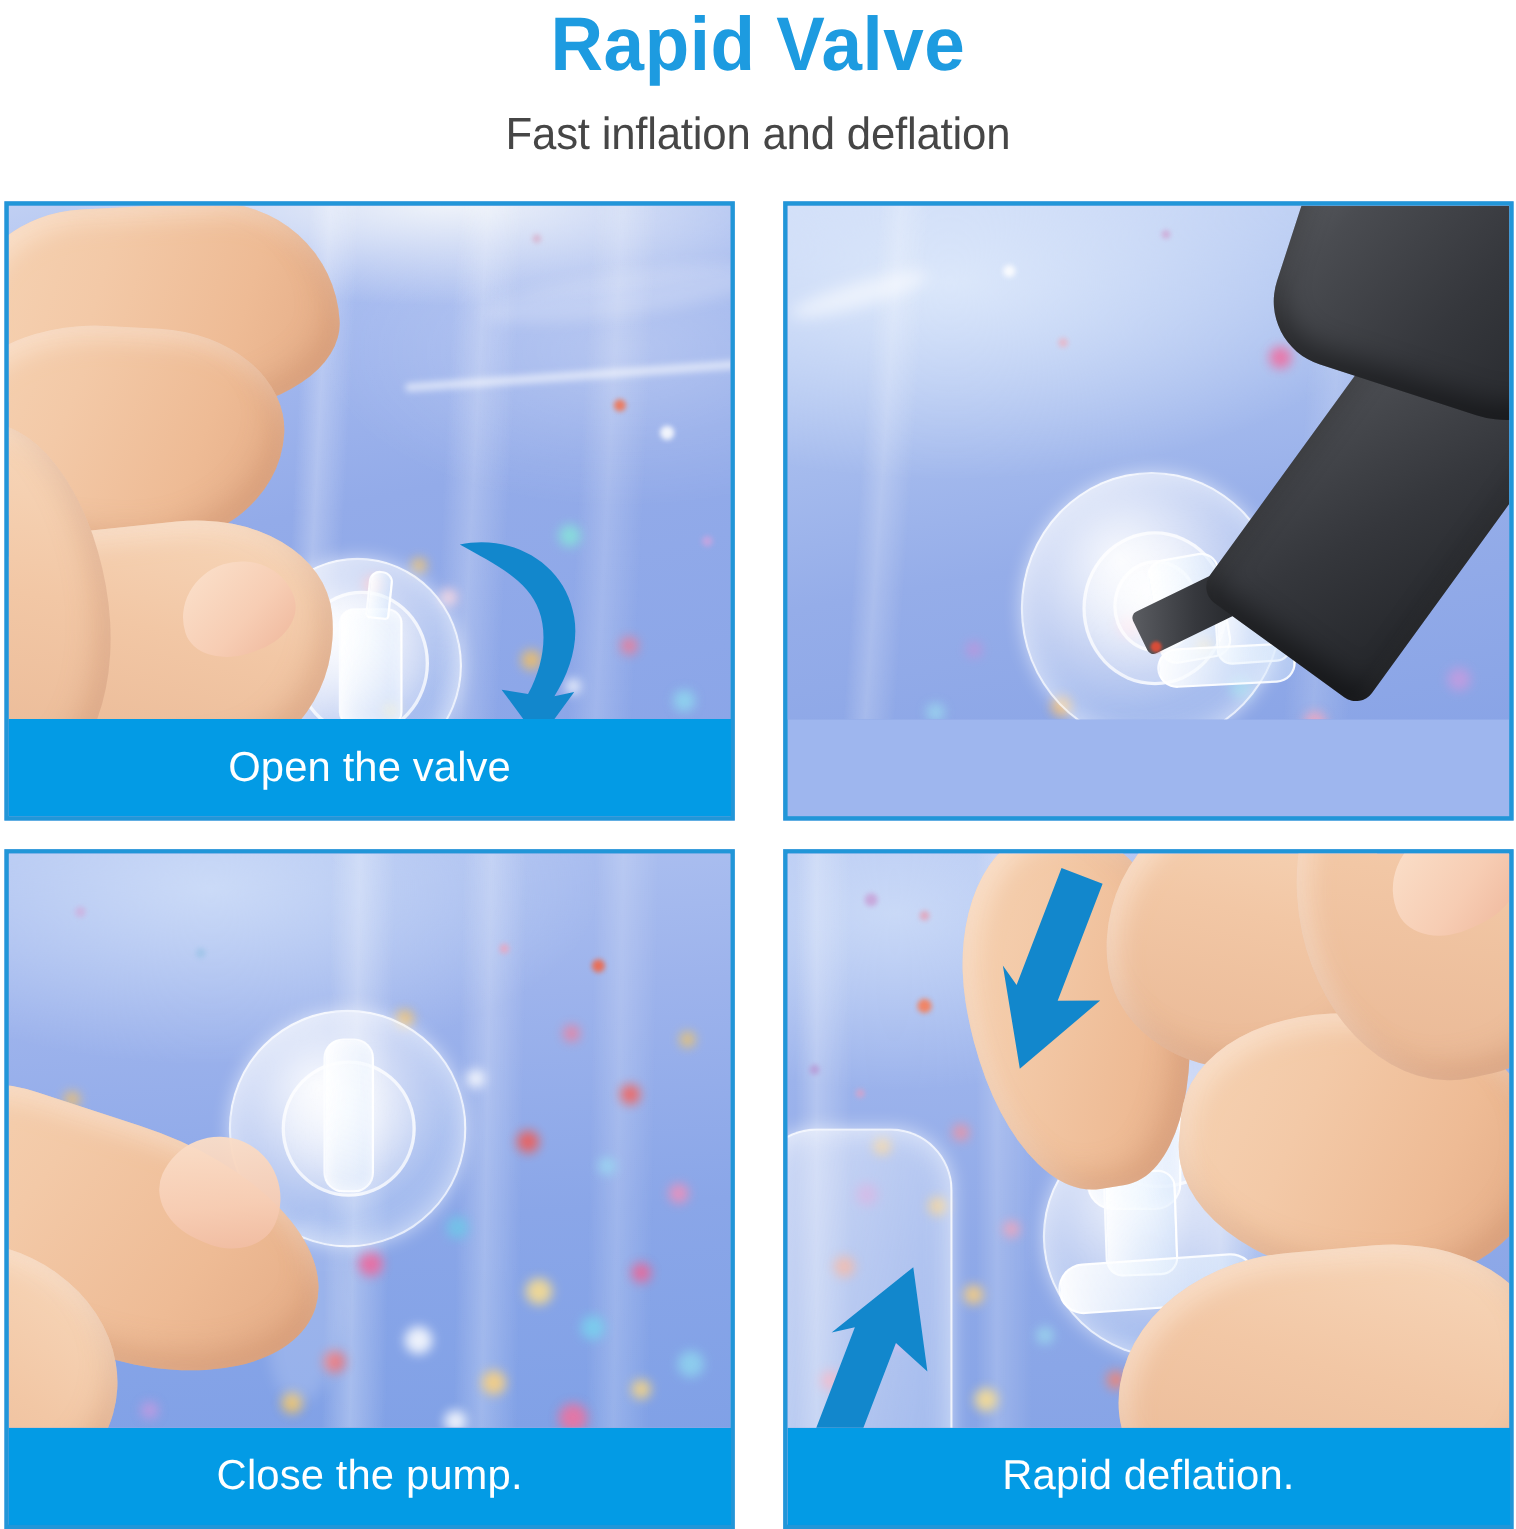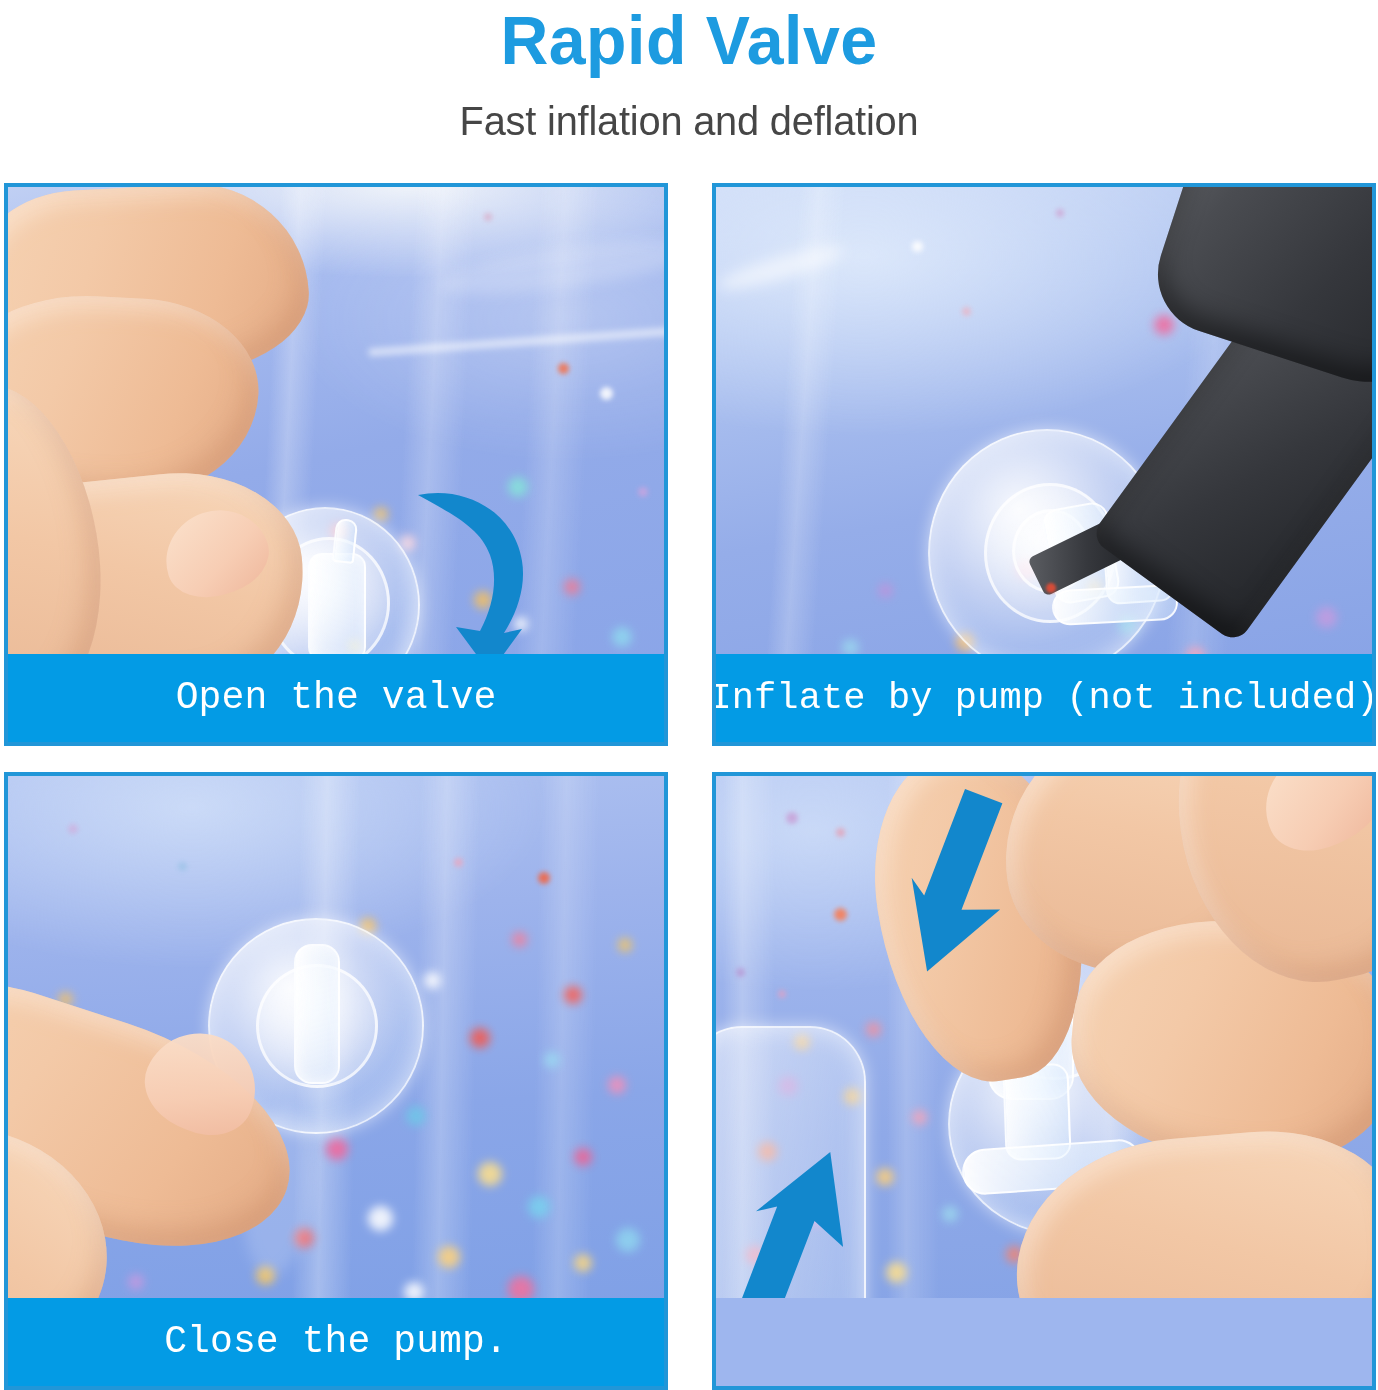--- a/index.html
+++ b/index.html
@@ -53,21 +53,21 @@
     position: absolute;
     top: 183px; left: 4px;
     width: 1370px;
     height: 1207px;
     display: grid;
     grid-template-columns: 686px 686px;
     grid-template-rows: 589px 618px;
     column-gap: 0px;
     row-gap: 0px;
   }
-  .cellwrap { position: relative; font-family: Liberation Mono, monospace; }
+  .cellwrap { position: relative; }
   .cellwrap.c0 { padding: 0 22px 26px 0; }
   .cellwrap.c1 { padding: 0 0 26px 22px; }
   .cellwrap.c2 { padding: 0 22px 0 0; }
   .cellwrap.c3 { padding: 0 0 0 22px; }
 
   .panel {
     position: relative;
     width: 100%;
     height: 100%;
     border: 4px solid #2196D8;
@@ -335,21 +335,20 @@
           <div class="nozzle-body" style="left:356px; top:-66px; width:182px; height:470px;
                       transform:rotate(36deg); transform-origin:50% 100%;
                       border-radius:40px 40px 18px 18px;"></div>
           <div class="nozzle-body" style="left:470px; top:-150px; width:300px; height:330px;
                       transform:rotate(18deg);
                       border-radius:60px 40px 90px 60px;"></div>
 
           <span class="dot" style="position:absolute; left:330px; top:396px; width:10px; height:10px; background:#ef4c33; border-radius:50%; filter:blur(1.5px);"></span>
         </div>
 
-        <div class="caption tight">Inflate by pump (not included)</div>
       </div>
     </div>
 
     <div class="cellwrap c2">
       <div class="panel tall">
         <div class="photo">
           <div class="vinyl" style="background:
                  radial-gradient(ellipse 70% 40% at 30% 10%, rgba(214,228,250,0.75), rgba(214,228,250,0) 70%),
                  linear-gradient(176deg, #b0c3f1 0%, #9db3ec 30%, #8aa6e8 62%, #7fa0e6 100%);"></div>
           <div class="seams" style="background:
@@ -481,17 +480,18 @@
 
           <svg class="arrow-svg" style="left:190px; top:12px;" width="130" height="200" viewBox="0 0 130 200">
             <path d="M 24 6 L 64 6 L 64 120 L 100 106 L 54 190 L 6 108 L 24 120 Z" fill="#1287CC" transform="rotate(21 55 98)"></path>
           </svg>
 
           <svg class="arrow-svg" style="left:22px; top:360px;" width="140" height="200" viewBox="0 0 140 200">
             <path d="M 30 194 L 70 194 L 70 80 L 106 94 L 60 10 L 12 92 L 30 80 Z" fill="#1287CC" transform="rotate(21 60 100)"></path>
           </svg>
         </div>
 
+        <div class="caption">Rapid deflation.</div>
       </div>
     </div>
 
   </div>
 </div>
 
 </body></html>

